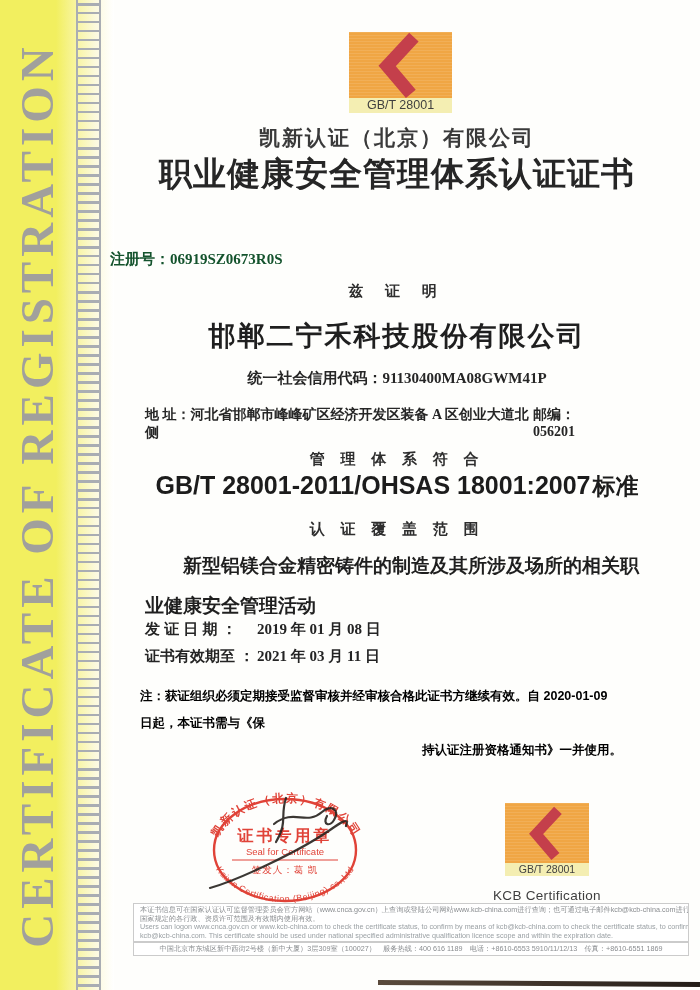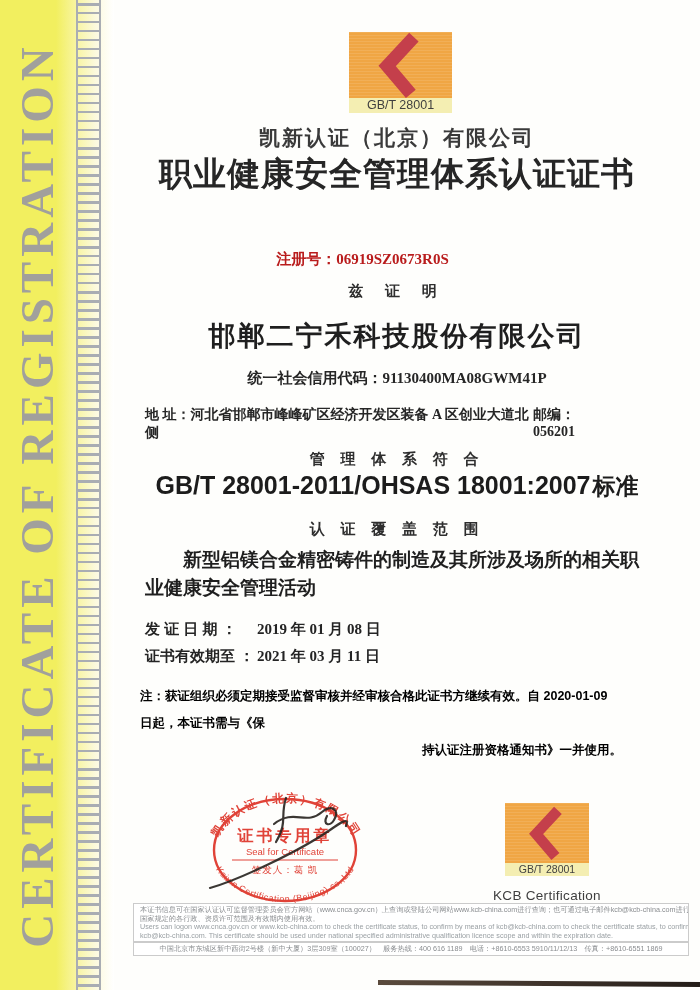--- a/index.html
+++ b/index.html
@@ -32,33 +32,33 @@
   .logo-bottom .inner{width:84px;margin:0 auto;}
   .logo-bottom .box{height:60px;}
   .logo-bottom .strip{height:13px;line-height:13px;font-size:10.5px;}
   .kcb-caption{margin-top:12px;font-family:Liberation Sans, sans-serif;
       font-size:13.5px;color:#3e3e3e;letter-spacing:.3px;white-space:nowrap;}
   
   .crow{position:absolute;left:110px;width:574px;text-align:center;}
   .serif{font-family:"Liberation Serif","DejaVu Serif",serif;}
   .certbody{top:124px;font-weight:700;font-size:21px;letter-spacing:2px;color:#3a3a3a;}
   .cert-title{top:152px;font-weight:700;font-size:33px;letter-spacing:1px;color:#262626;}
-  .regrow{top:250px;left:110px;width:505px;text-align:center;font-weight:700;font-size:15px;color:#b91c1c;}
+  .regrow{top:250px;left:110px;width:505px;text-align:left;font-weight:700;font-size:15px;color:#14532d;}
   .certify{top:282px;font-weight:700;font-size:15px;letter-spacing:9px;color:#2e2e2e;}
   .orgname{top:318px;font-weight:700;font-size:27px;letter-spacing:2px;color:#1f1f1f;}
   .credit{top:369px;font-weight:700;font-size:15px;color:#262626;}
   .addr{top:406px;left:145px;width:470px;display:flex;justify-content:space-between;
       font-weight:700;font-size:14px;color:#262626;text-align:left;}
   .mgmt{top:450px;font-weight:700;font-size:15px;letter-spacing:6px;color:#2e2e2e;}
   .stdrow{top:471px;font-weight:700;color:#1c1c1c;}
   .stdrow .code{font-family:"Liberation Sans","DejaVu Sans",sans-serif;font-size:25px;letter-spacing:0;}
   .stdrow .suffix{font-family:"Liberation Serif","DejaVu Serif",serif;font-size:23px;margin-left:2px;}
   .scopehead{top:520px;font-weight:700;font-size:15px;letter-spacing:6px;color:#2e2e2e;}
   .scope{position:absolute;top:546px;left:145px;width:508px;font-weight:700;font-size:19px;
-      line-height:28px;color:#1f1f1f;text-indent:2em;text-align:left;}
+      line-height:40px;color:#1f1f1f;text-indent:2em;text-align:left;}
   .daterow{position:absolute;left:145px;font-weight:700;font-size:15px;color:#242424;}
   .daterow .dlabel{display:inline-block;width:112px;}
   .issue{top:620px;} .expiry{top:647px;}
   .note{position:absolute;left:140px;top:683px;width:482px;font-size:12.5px;
       line-height:27px;color:#000000;font-weight:600;}
   .note .l2{margin-left:25px;text-align:right;}
   
   .sealwrap{position:absolute;left:180px;top:780px;width:210px;height:145px;}
   
   .fbox{position:absolute;left:133px;width:556px;border:1px solid #cbcbcb;background:#fff;

